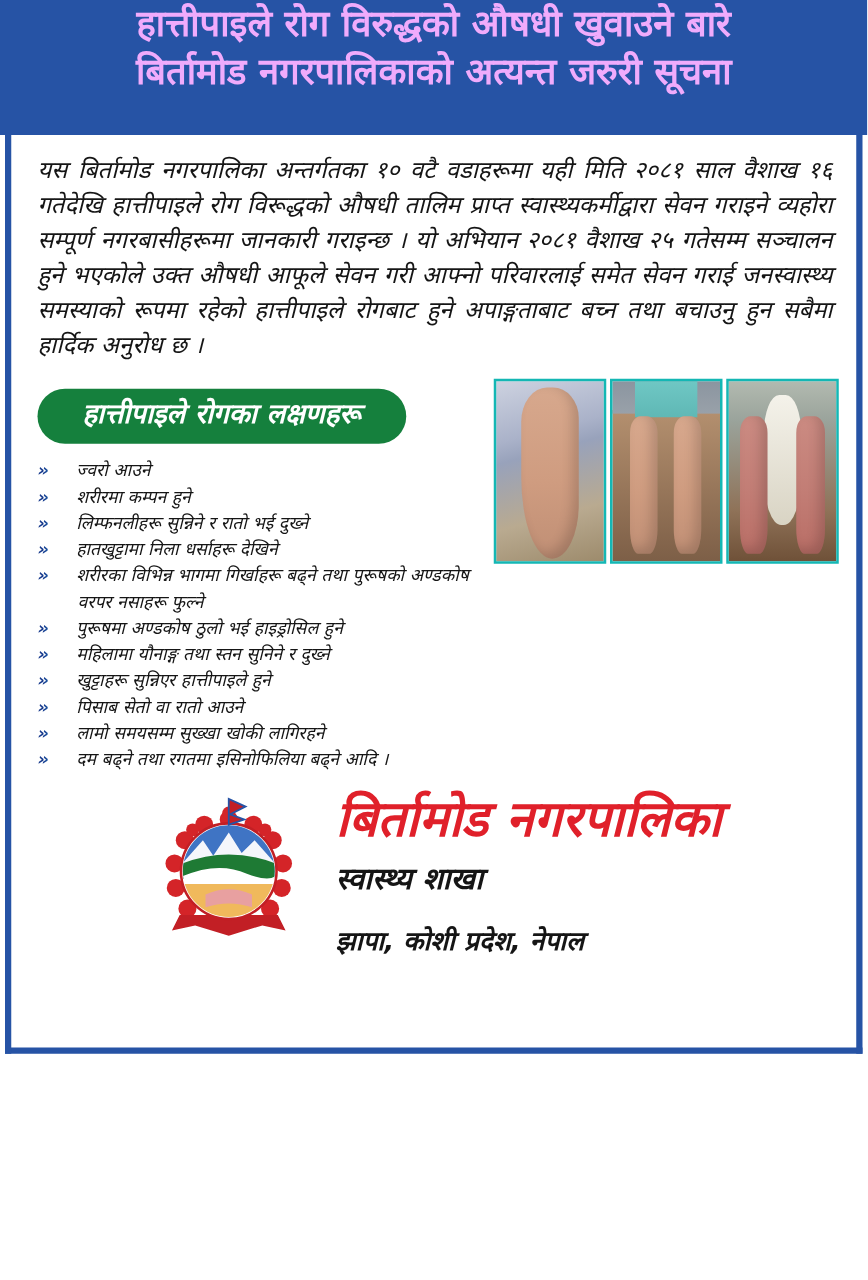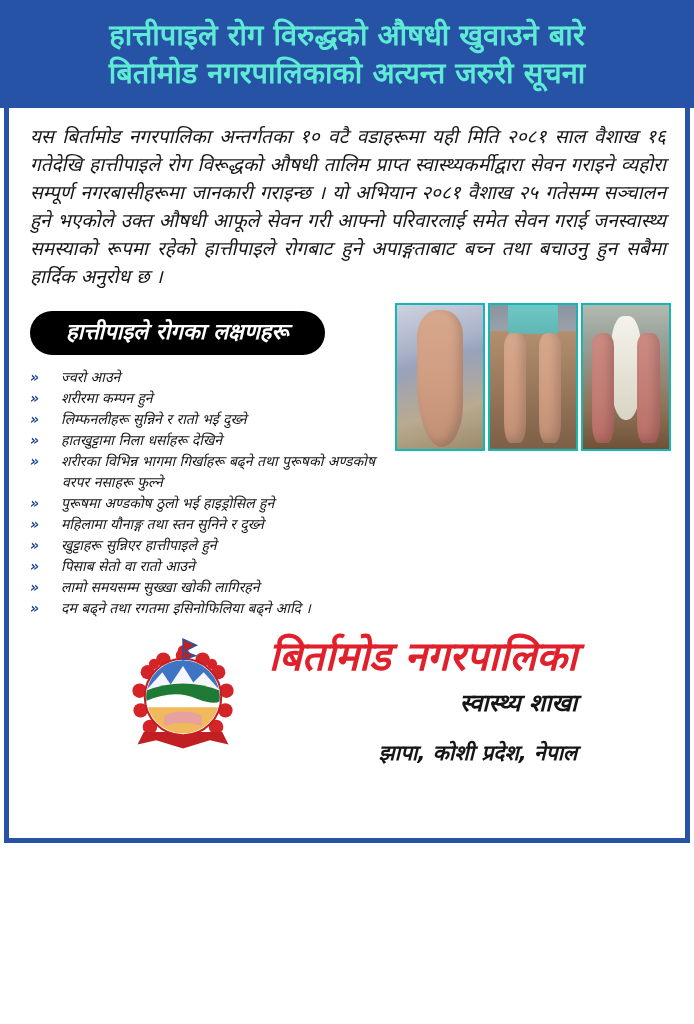--- a/index.html
+++ b/index.html
@@ -2,22 +2,22 @@
 <html><head>
 <meta charset="utf-8">
 <style>
   html,body{margin:0;padding:0;background:#fff;}
   .page{
     width:694px;height:1024px;position:relative;background:#fff;overflow:hidden;
     font-family:"DejaVu Sans",sans-serif;color:#151515;
   }
   
   .header{
-    height:108px;background:#2653a5;color:#5eead4;
-    display:flex;flex-direction:column;justify-content:center;align-items:center;
+    height:108px;background:#2653a5;color:#f0abfc;
+    display:flex;flex-direction:column;align-items:center;
     text-align:center;
   }
   .header .hline{font-size:29px;font-weight:bold;line-height:1.32;letter-spacing:0px;white-space:nowrap;}
   
   .frame{
     margin:0 4px 3px;height:735px;box-sizing:border-box;
     border:5px solid #2653a5;border-top:none;overflow:hidden;font-style:italic;
   }
   .intro{
     margin:15px 19px 0 21px;font-size:19px;line-height:1.47;text-align:justify;
@@ -44,21 +44,21 @@
        background:linear-gradient(180deg,#d7a88d 0%,#cf9c80 55%,#c08f75 100%);
        box-shadow:inset -5px -4px 9px rgba(0,0,0,.16);}
   .p1 .leg{width:54%;left:23%;height:95%;bottom:1%;
        border-radius:45% 45% 46% 54%/20% 18% 32% 48%;}
   .p2 .leg.l{left:16%;} .p2 .leg.r{left:57%;}
   .p3 .leg{background:linear-gradient(180deg,#cb8b82 0%,#c27d75 55%,#b96e66 100%);}
   .p3 .leg.l{left:10%;} .p3 .leg.r{left:63%;}
   .p3 .obj{position:absolute;left:32%;top:8%;width:36%;height:72%;
        background:linear-gradient(180deg,#f4f2ea,#d9d4c4);border-radius:40% 40% 45% 45%/30% 30% 38% 38%;}
   .pill{
-    display:inline-block;background:#000000;color:#fff;font-weight:bold;
+    display:inline-block;background:#15803d;color:#fff;font-weight:bold;
     font-size:22px;line-height:1.1;padding:9px 36px 11px;border-radius:26px;
     margin:6px 0 12px;
   }
   ul.symptom-list{list-style:none;margin:0;padding:0;font-size:14px;line-height:1.44;}
   ul.symptom-list li{padding-left:32px;text-indent:-32px;margin:0 0 1px;}
   .chev{
     display:inline-block;text-indent:0;width:22px;margin-right:9px;font-weight:bold;
     background:linear-gradient(90deg,#16398c 20%,#2f9cd9 80%);
     -webkit-background-clip:text;background-clip:text;
     -webkit-text-fill-color:transparent;color:#1d5fae;
@@ -67,21 +67,21 @@
   
   .notice-box{
     margin:16px 12px 0 13px;background:#cde9f7;border-radius:10px;
     padding:13px 17px 15px;font-size:19px;line-height:1.5;text-align:justify;
   }
   
   .footer{
     margin-top:13px;display:flex;justify-content:center;align-items:center;gap:20px;
   }
   .logo{width:132px;height:124px;flex:0 0 auto;}
-  .footer-text{display:flex;flex-direction:column;align-items:flex-end;text-align:center;}
+  .footer-text{display:flex;flex-direction:column;align-items:flex-start;text-align:center;}
   .muni-name{color:#e0202a;font-size:40px;font-weight:bold;line-height:1.15;white-space:nowrap;}
   .dept{font-size:24px;font-weight:bold;margin-top:6px;}
   .addr{font-size:21px;font-weight:bold;margin-top:20px;}
 </style>
 </head>
 <body>
 
 <div class="page">
 
   <div class="header">

